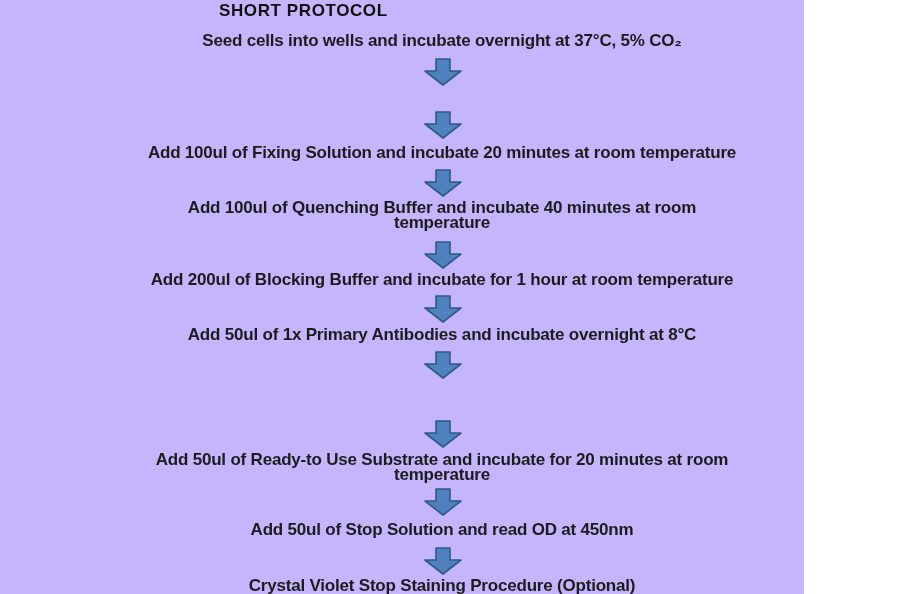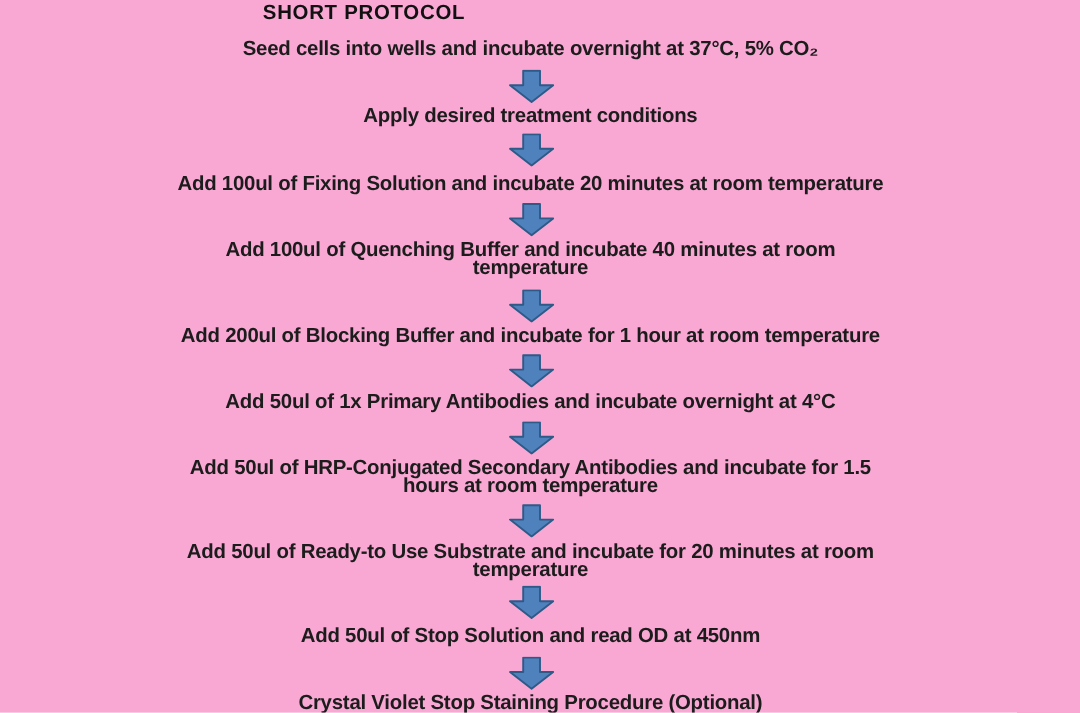--- a/index.html
+++ b/index.html
@@ -2,23 +2,23 @@
 <html><head>
 <meta charset="utf-8">
 <style>
   html, body {
     margin: 0;
     padding: 0;
     background: #ffffff;
   }
   .canvas {
     position: relative;
-    width: 900px;
+    width: 804px;
     height: 594px;
-    background: #f9a8d4;
+    background: #c4b5fd;
     overflow: hidden;
     font-family: "Liberation Sans", sans-serif;
   }
   .title {
     position: absolute;
     left: 219px;
     top: 1px;
     font-size: 17px;
     font-weight: bold;
     color: #111111;
@@ -71,28 +71,25 @@
   .a8 { top: 547px; }
 </style>
 </head>
 <body>
 
 <div class="canvas">
 
   <div class="title">SHORT PROTOCOL</div>
 
   <div class="step s0">Seed cells into wells and incubate overnight at 37°C, 5% CO₂</div>
-  <div class="step s1">Apply desired treatment conditions</div>
   <div class="step s2">Add 100ul of Fixing Solution and incubate 20 minutes at room temperature</div>
   <div class="step s3">Add 100ul of Quenching Buffer and incubate 40 minutes at room
 temperature</div>
   <div class="step s4">Add 200ul of Blocking Buffer and incubate for 1 hour at room temperature</div>
-  <div class="step s5">Add 50ul of 1x Primary Antibodies and incubate overnight at 4°C</div>
-  <div class="step s6">Add 50ul of HRP-Conjugated Secondary Antibodies and incubate for 1.5
-hours at room temperature</div>
+  <div class="step s5">Add 50ul of 1x Primary Antibodies and incubate overnight at 8°C</div>
   <div class="step s7">Add 50ul of Ready-to Use Substrate and incubate for 20 minutes at room
 temperature</div>
   <div class="step s8">Add 50ul of Stop Solution and read OD at 450nm</div>
   <div class="step s9">Crystal Violet Stop Staining Procedure (Optional)</div>
 
   <div class="arrow a0">
     <svg viewBox="0 0 38 28">
         <polygon points="12,1 26,1 26,13 37,13 19,27 1,13 12,13" stroke-width="1.6" stroke-linejoin="round" fill="#4f81bd" stroke="#2e5a88"></polygon>
       </svg>
   </div>

